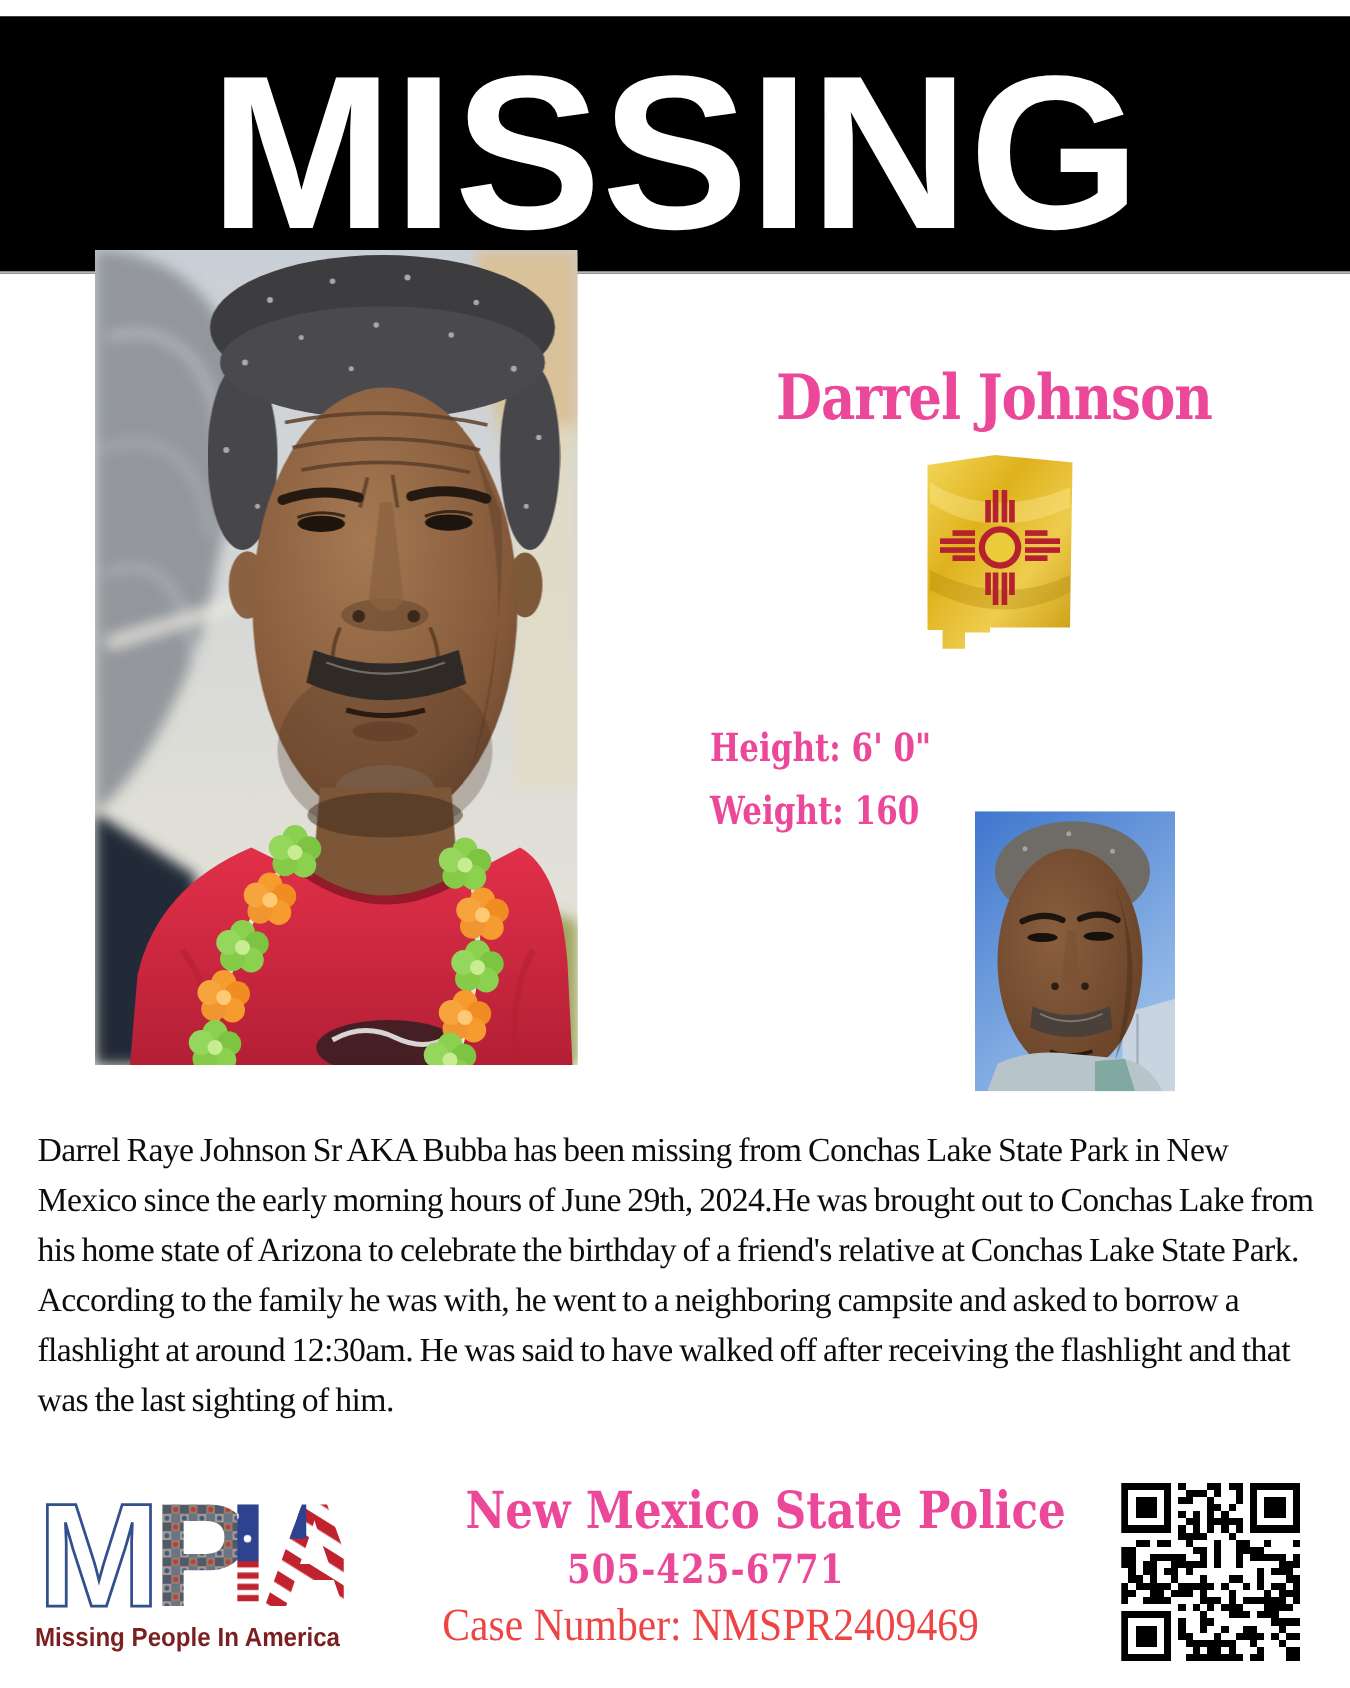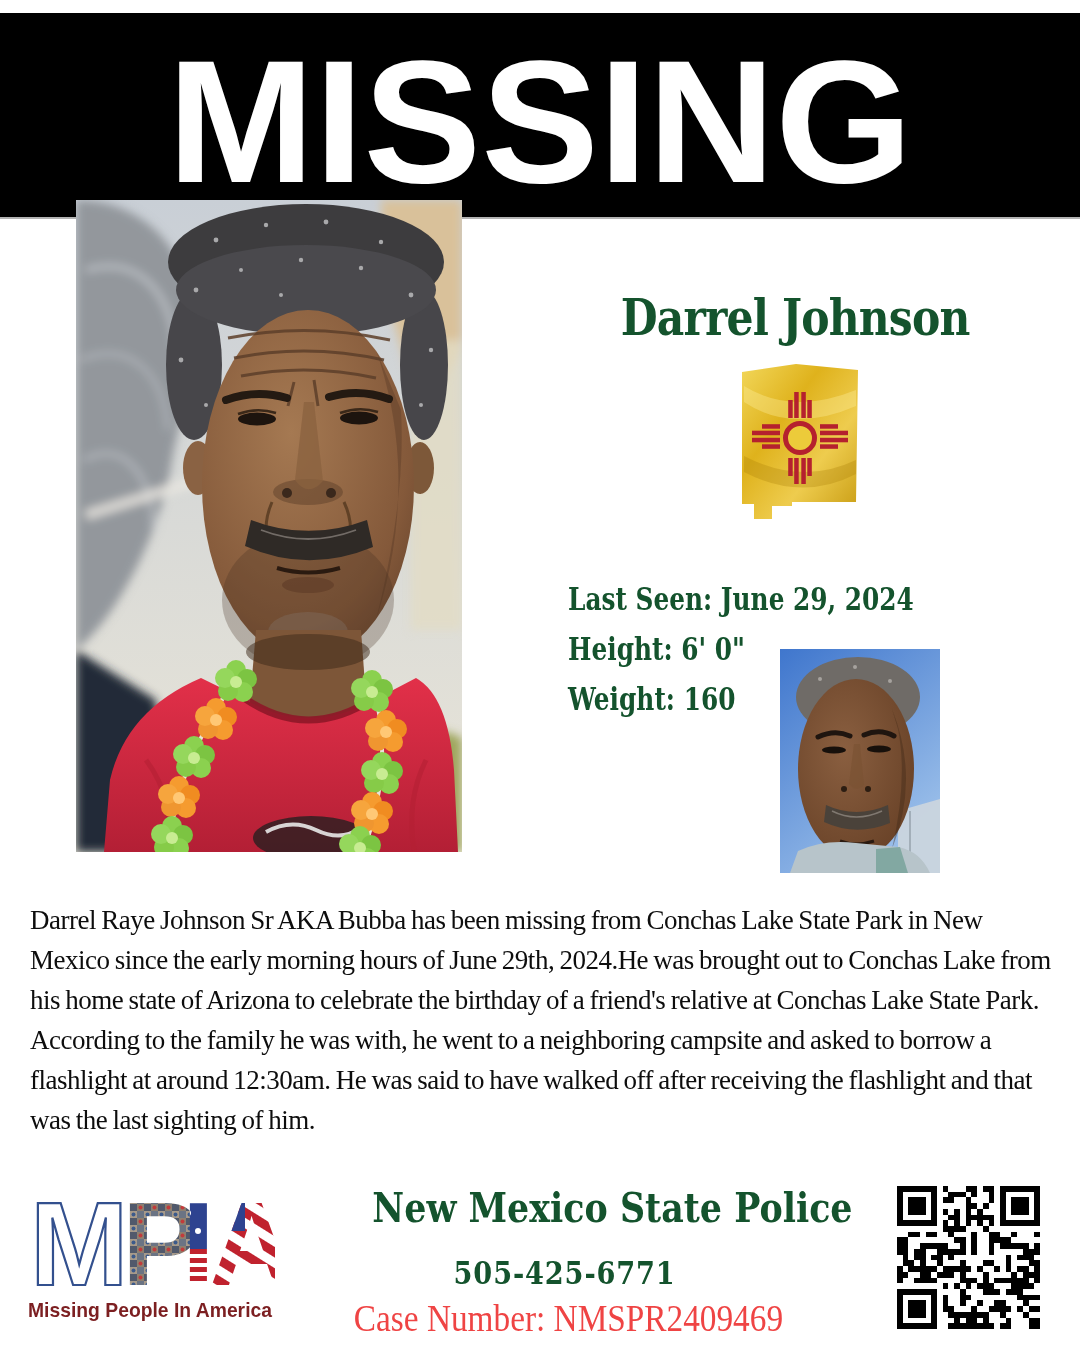--- a/index.html
+++ b/index.html
@@ -11,21 +11,21 @@
   .abs { position:absolute; }
 
   
   .banner {
     position:absolute; top:13px; left:0; width:1080px; height:206px;
     background:#000; border-bottom:2px solid #b3b3b3;
   }
   .banner svg { display:block; width:100%; height:100%; }
 
   
-  .slab { font-family:"DejaVu Serif", serif; font-weight:bold; color:#14532d; }
+  .slab { font-family:"DejaVu Serif", serif; font-weight:bold; color:#ec4899; }
   .cz-c { display:inline-block; transform:scaleX(.85); transform-origin:center; white-space:nowrap; }
   .cz-l { display:inline-block; transform:scaleX(.80); transform-origin:left center; white-space:nowrap; }
 
   .main-photo { left:76px; top:200px; width:386px; height:652px; }
   .main-photo svg, .photo2 svg, .flag svg, .mpia svg, .qr svg { display:block; width:100%; height:100%; }
 
   .name-wrap { left:540px; top:288px; width:510px; text-align:center; font-size:50px; letter-spacing:-1px; }
   .flag { left:732px; top:356px; width:136px; height:168px; }
 
   .loc-row { left:540px; top:518px; width:510px; display:flex; align-items:flex-start; justify-content:center; gap:14px; }
@@ -40,21 +40,21 @@
 
   .desc {
     left:30px; top:900px; width:1026px;
     font-family:"Liberation Serif", serif; font-size:27px; line-height:40px;
     letter-spacing:-0.5px; word-spacing:-1px; color:#0d0d0d;
   }
 
   .mpia { left:25px; top:1196px; width:250px; height:130px; }
 
   .contact { left:330px; top:1186px; width:470px; text-align:center; }
-  .agency { font-size:41px; line-height:44px; margin-bottom:21px; }
+  .agency { font-size:41px; line-height:44px; margin-bottom:3px; }
   .phone  { font-size:32px; line-height:44px; margin-bottom:4px; letter-spacing:1px; }
   .case   { font-family:"Liberation Serif", serif; font-size:37px; line-height:40px; color:#ef4444; }
 
   .qr { left:897px; top:1186px; width:143px; height:143px; }
 </style>
 </head>
 <body>
 
 <div class="page">
 
@@ -238,21 +238,20 @@
         <rect x="88" y="74.7" width="28" height="4.5"></rect>
           <rect x="88" y="81.8" width="28" height="4.5"></rect>
         <rect x="88" y="68.2" width="18" height="4.5"></rect>
           <rect x="88" y="88.3" width="18" height="4.5"></rect>
       </g>
     </svg>
   </div>
 
 
   <div class="abs stats">
-    <div class="stat-line slab"><span class="cz-l">Last Seen: June 29, 2024</span></div>
     <div class="stat-line slab"><span class="cz-l">Height: 6' 0"</span></div>
     <div class="stat-line slab"><span class="cz-l">Weight: 160</span></div>
   </div>
 
   <figure class="abs photo2" aria-label="Close-up of the man's face against a blue sky">
     <svg viewBox="0 0 160 224" preserveAspectRatio="none">
       <defs>
         <linearGradient id="sky2" x1="0" y1="0" x2="0.6" y2="1">
           <stop offset="0" stop-color="#3f76cd"></stop>
             <stop offset="1" stop-color="#9cc0ea"></stop>

